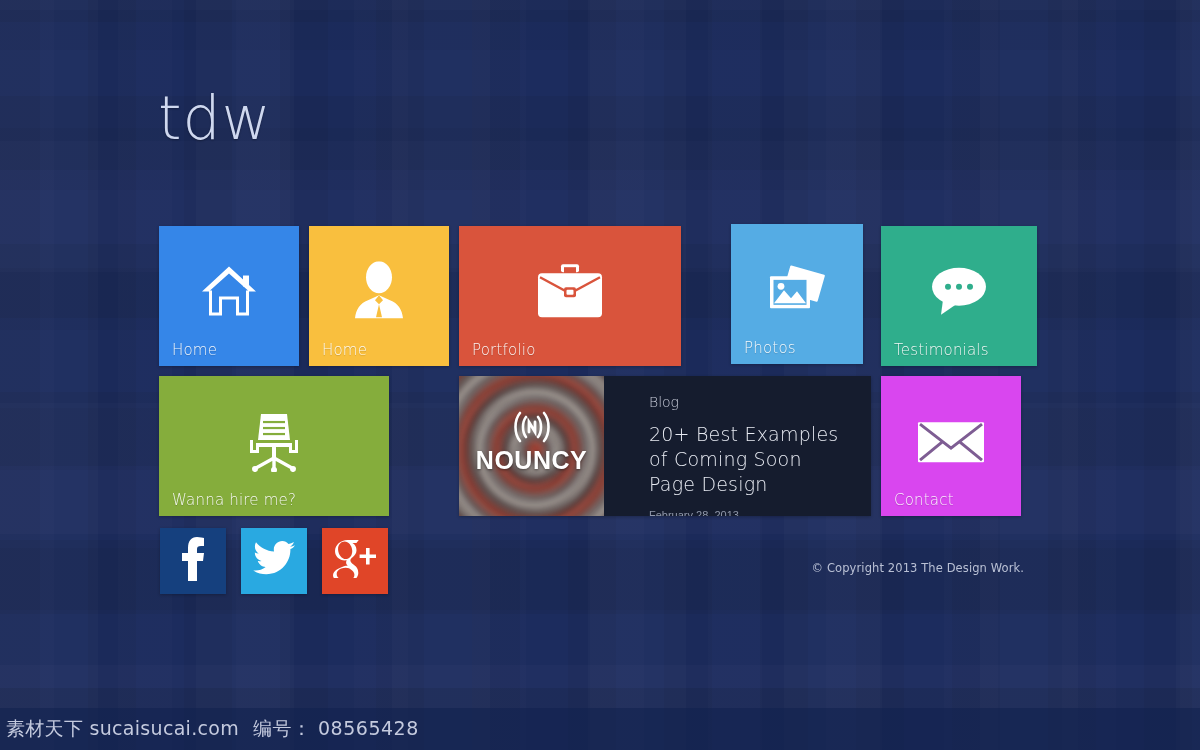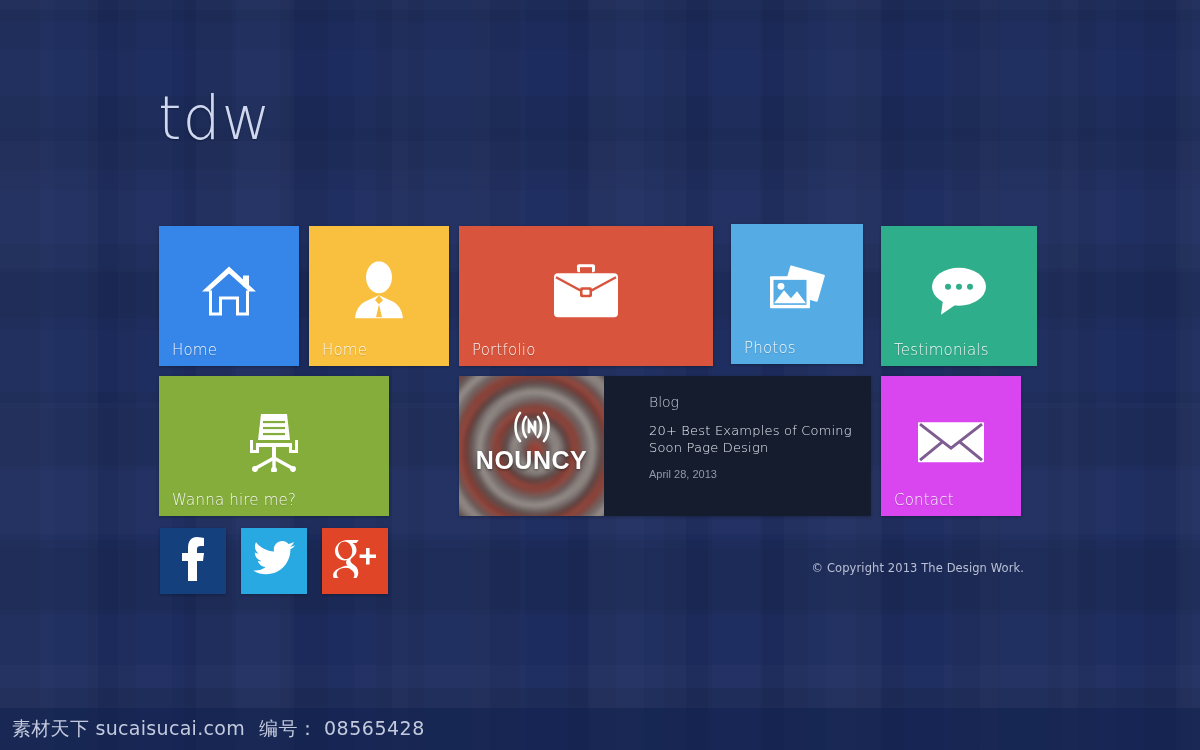--- a/index.html
+++ b/index.html
@@ -63,21 +63,21 @@
     position:absolute; left:13px; bottom:7px;
     color:rgba(255,255,255,.92);
     font-size:15px; font-weight:300;
     font-family:"DejaVu Sans", sans-serif;
     letter-spacing:.2px;
     text-shadow:0 1px 1px rgba(0,0,0,.18);
   }
 
   #tile-home        { left:159px; top:226px; width:140px; height:140px; background:#3586e8;padding-left:33px; }
   #tile-about       { left:309px; top:226px; width:140px; height:140px; background:#f9bf3e; }
-  #tile-portfolio   { left:459px; top:226px; width:254px; height:140px; background:#d9543c; }
+  #tile-portfolio   { left:459px; top:226px; width:222px; height:140px; background:#d9543c; }
   #tile-photos      { left:731px; top:224px; width:132px; height:140px; background:#55ace4; }
   #tile-testimonials{ left:881px; top:226px; width:156px; height:140px; background:#2fae8c; }
 
   #tile-hire        { left:159px; top:376px; width:230px; height:140px; background:#85ad3c; }
   #tile-contact     { left:881px; top:376px; width:140px; height:140px; background:#d946ef; }
 
   
   #tile-blog {
     position:absolute; left:459px; top:376px; width:412px; height:140px;
     background:#151c2e; display:flex; overflow:hidden;
@@ -125,21 +125,21 @@
     padding-left:2px;
     font-family:"Liberation Sans", sans-serif;
     text-shadow:0 1px 2px rgba(0,0,0,.6);
   }
   #blog-text { flex:1; padding:18px 18px 0 22px;margin-left:23px; }
   #blog-kicker {
     color:#c7cbd8; font-size:14px; font-weight:300;
     font-family:"DejaVu Sans", sans-serif; margin-bottom:12px;
   }
   #blog-title {
-    color:#e8ebf3; font-size:13px; font-weight:300; line-height:1.32;
+    color:#e8ebf3; font-size:19px; font-weight:300; line-height:1.32;
     font-family:"DejaVu Sans", sans-serif; letter-spacing:.2px;
   }
   #blog-date {
     color:#9098ab; font-size:11px; margin-top:12px;
     font-family:"Liberation Sans", sans-serif;
   }
 
   
   .social {
     position:absolute; top:528px; width:66px; height:66px;
@@ -159,21 +159,21 @@
     color:#b9c0d4; font-size:11.5px;
     font-family:"DejaVu Sans", sans-serif;
     letter-spacing:.1px;
   }
 
   
   #watermark {
     position:absolute; left:0; right:0; bottom:0; height:42px;
     background:rgba(17,32,78,.55);
     display:flex; align-items:center; gap:14px;
-    padding-left:12px;
+    padding-left:6px;
     color:#c4cade; font-size:19px;
     font-family:"DejaVu Sans", sans-serif;
   }
   #watermark .wm-site{ letter-spacing:.3px; }
   #watermark .wm-num { letter-spacing:.5px; }
 </style>
 </head>
 <body>
 
 <div id="bg-pattern"></div>
@@ -281,21 +281,21 @@
           <path d="M35 3 C41 10 41 24 35 31"></path>
           <path d="M20 22 L20 12 L26 22 L26 12" stroke-width="2.8"></path>
         </svg>
       </div>
       <div class="nouncy-word">NOUNCY</div>
       <div class="thumb-caption">house? Launching an app? Your dog</div>
     </div>
     <div id="blog-text">
       <div id="blog-kicker">Blog</div>
       <div id="blog-title">20+ Best Examples of Coming Soon Page Design</div>
-      <div id="blog-date">April 28, 2013</div>
+      <div id="blog-date">February 28, 2013</div>
     </div>
   </div>
 
   <div class="tile" id="tile-contact">
     <div class="icon">
       <svg width="70" height="48" viewBox="0 0 70 48" fill="#ffffff">
         <rect x="2" y="4" width="66" height="40" rx="1"></rect>
         <path d="M4 6 L35 30 L66 6" stroke="#7e5d93" stroke-width="3" fill="none"></path>
         <path d="M4 42 L26 24 M66 42 L44 24" stroke="#7e5d93" stroke-width="3" fill="none"></path>
       </svg>

